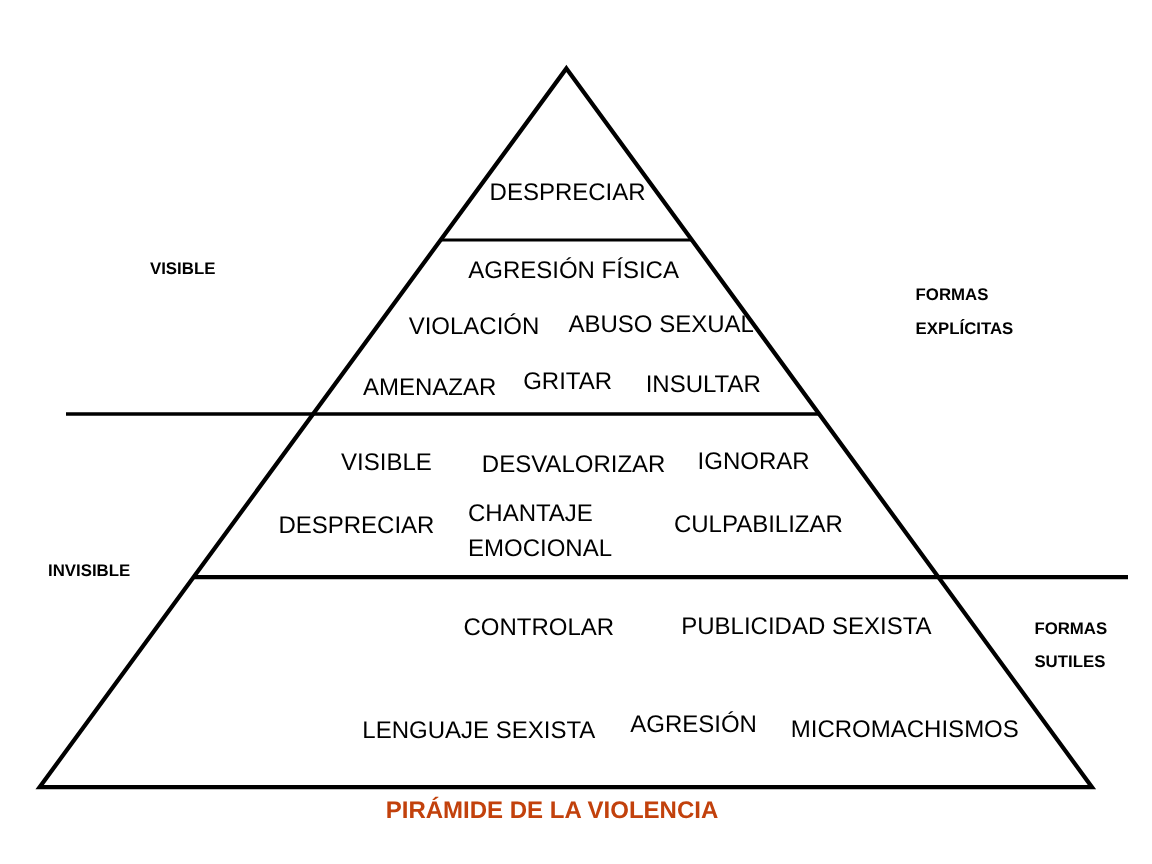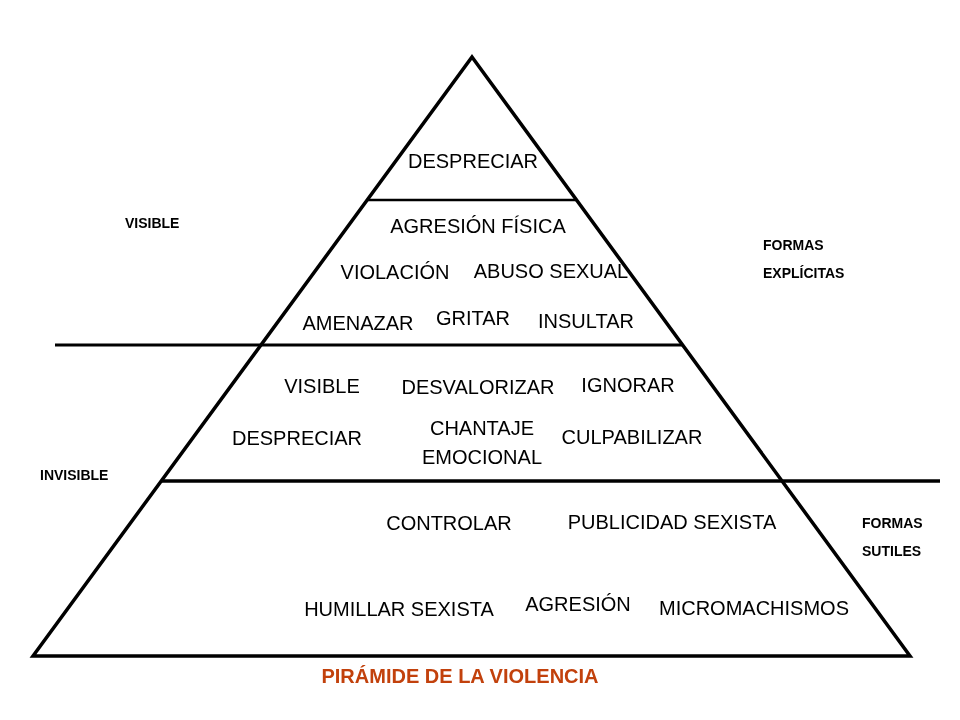--- a/index.html
+++ b/index.html
@@ -26,23 +26,22 @@
   .lbl {
     position: absolute;
     transform: translate(-50%, -50%);
     font-size: 20px;
     line-height: 1.2;
     white-space: nowrap;
     color: #000000;
   }
   .lbl.multiline {
     white-space: pre-line;
-    text-align: center;
+    text-align: left;
     line-height: 29px;
-    margin-left: 32px;
   }
   .side {
     position: absolute;
     transform: translateY(-50%);
     font-size: 14px;
     font-weight: bold;
     white-space: pre-line;
     line-height: 28px;
     color: #000000;
   }
@@ -83,21 +82,21 @@
   <div class="lbl" style="left:628px; top:385px">IGNORAR</div>
 
   <div class="lbl" style="left:297px; top:438px">DESPRECIAR</div>
   <div class="lbl multiline" style="left:450px; top:443px">CHANTAJE
 EMOCIONAL</div>
   <div class="lbl" style="left:632px; top:437px">CULPABILIZAR</div>
 
   <div class="lbl" style="left:449px; top:523px">CONTROLAR</div>
   <div class="lbl" style="left:672px; top:522px">PUBLICIDAD SEXISTA</div>
 
-  <div class="lbl" style="left:399px; top:609px">HUMILLAR SEXISTA</div>
+  <div class="lbl" style="left:399px; top:609px">LENGUAJE SEXISTA</div>
   <div class="lbl" style="left:578px; top:604px">AGRESIÓN</div>
   <div class="lbl" style="left:754px; top:608px">MICROMACHISMOS</div>
 
   <div class="side" style="left:125px; top:223px">VISIBLE</div>
   <div class="side" style="left:763px; top:259px">FORMAS
 EXPLÍCITAS</div>
   <div class="side" style="left:40px; top:475px">INVISIBLE</div>
   <div class="side" style="left:862px; top:537px">FORMAS
 SUTILES</div>
 

